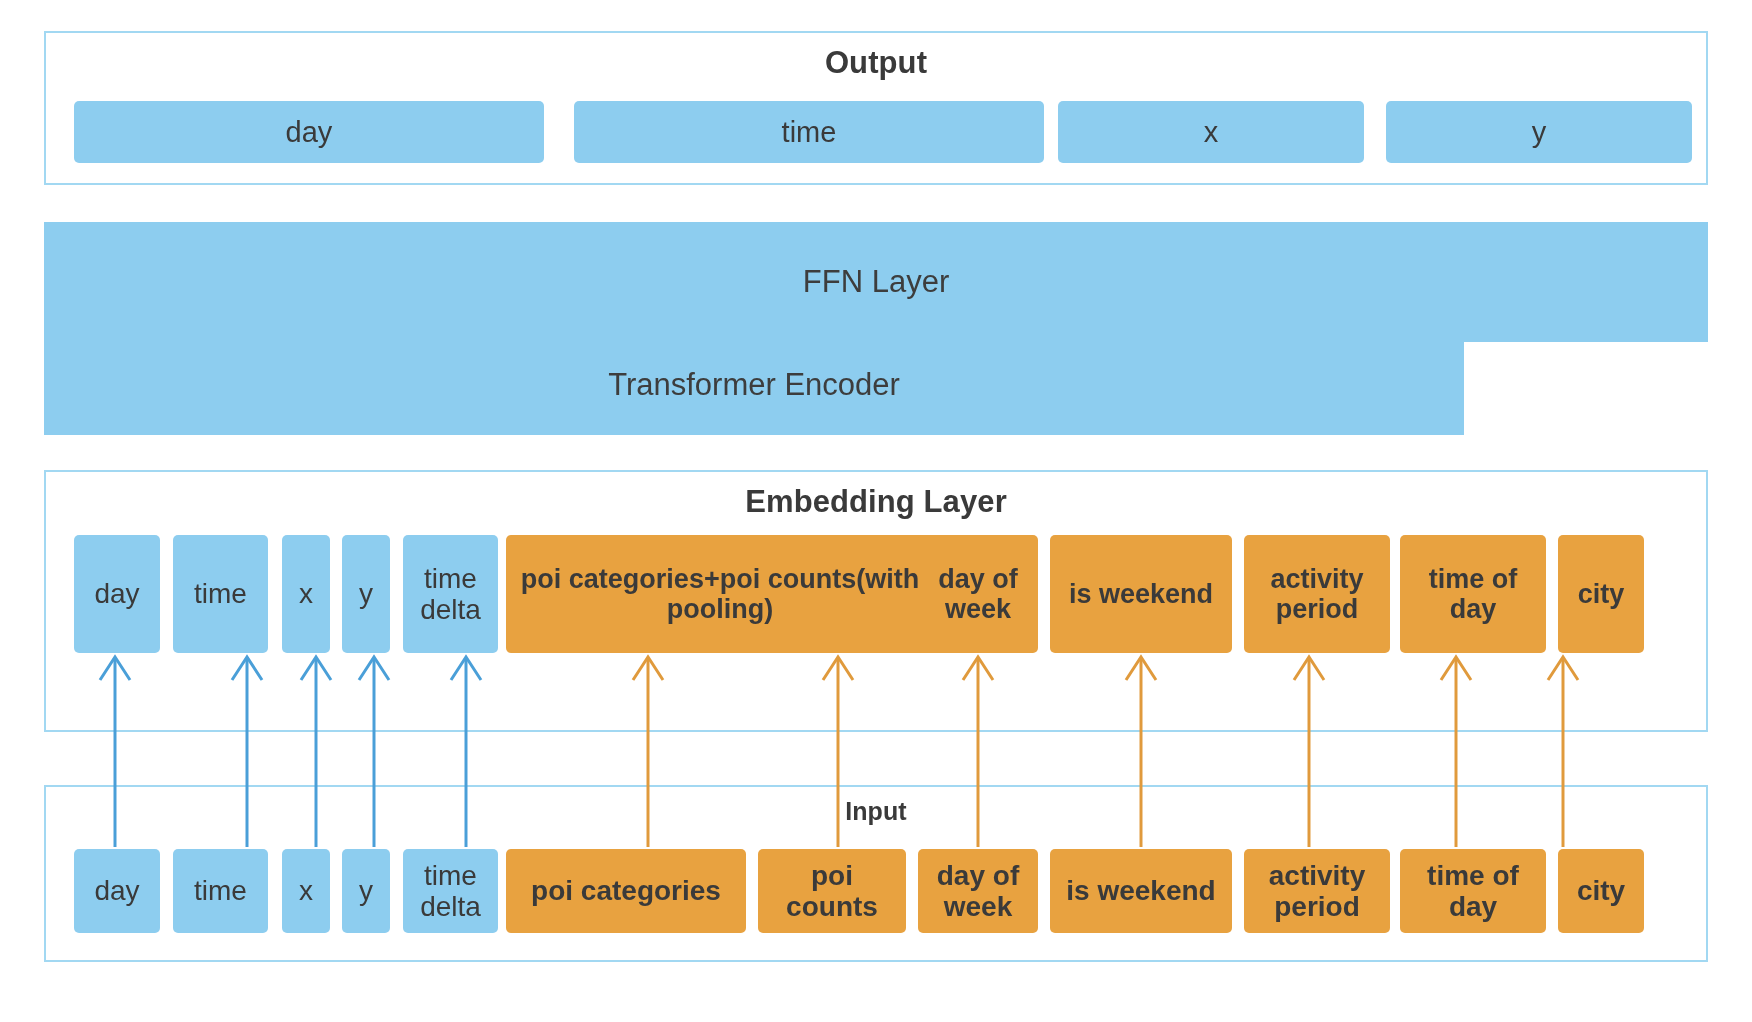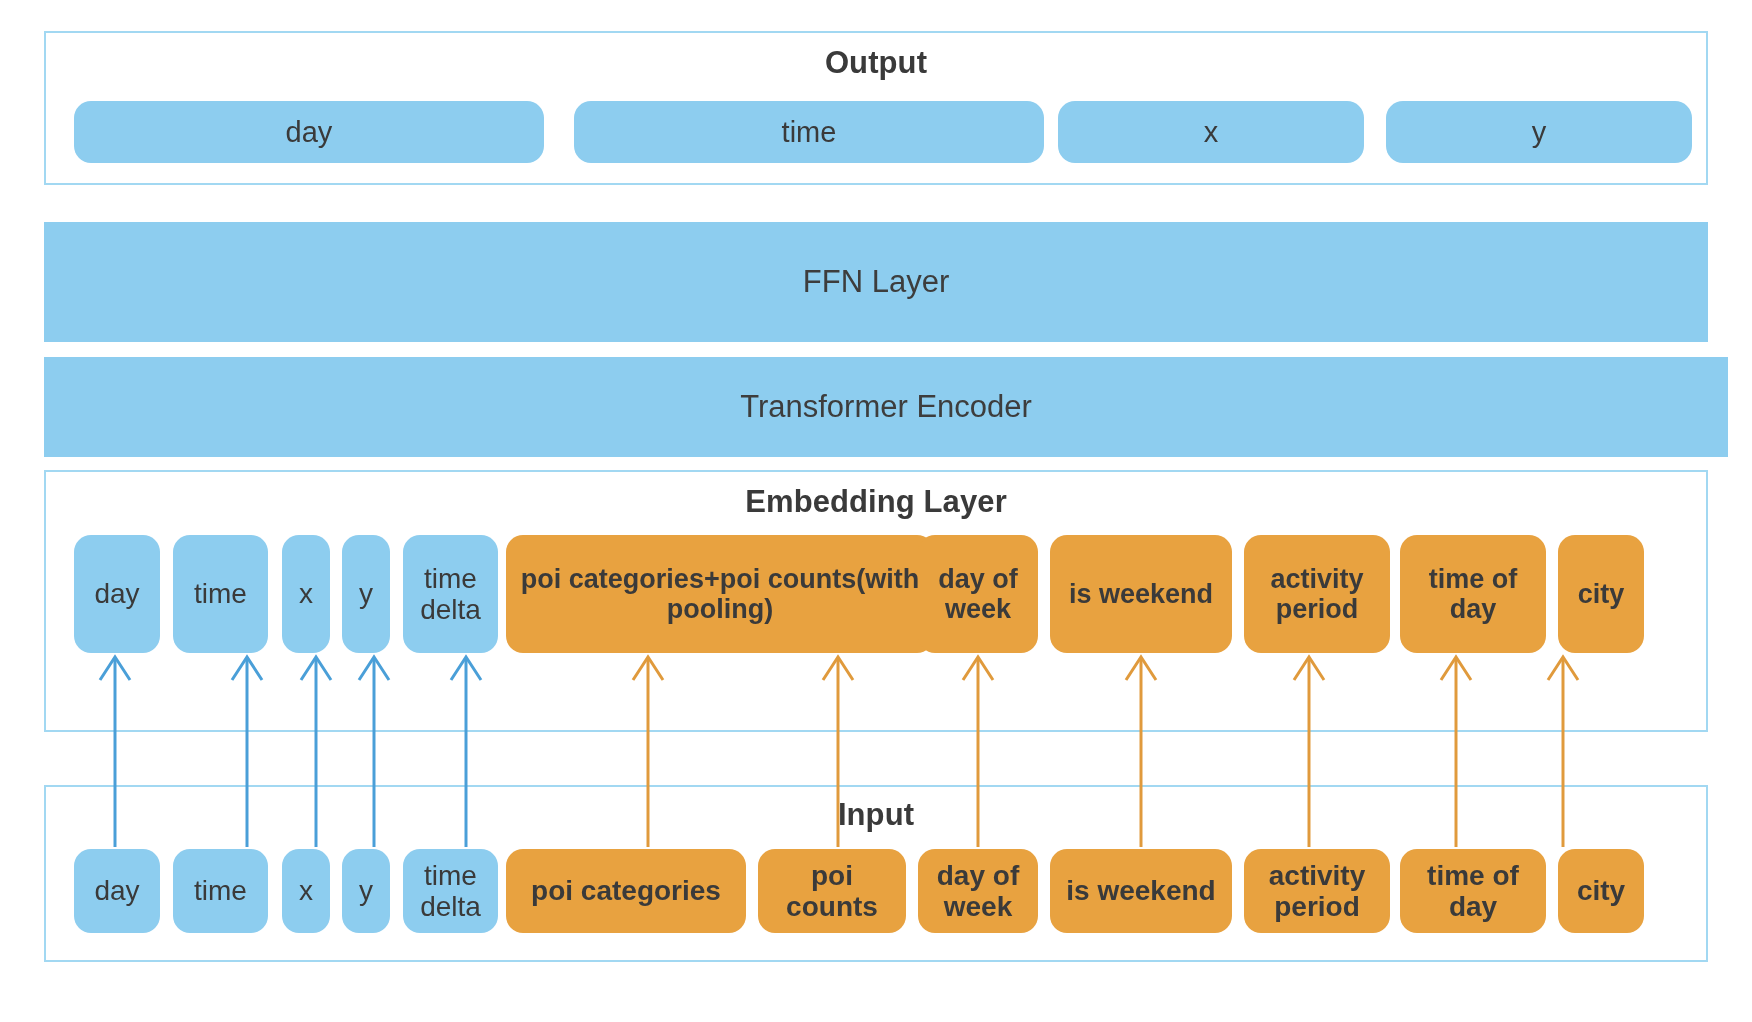--- a/index.html
+++ b/index.html
@@ -36,21 +36,21 @@
     align-items:center;
     justify-content:center;
     box-sizing:border-box;
   }
   .bar-label{font-size:31px;color:#3d3d3d;font-weight:400;}
 
   
   .chip{
     position:absolute;
     box-sizing:border-box;
-    border-radius:17px;
+    border-radius:5px;
     display:flex;
     align-items:center;
     justify-content:center;
     text-align:center;
     line-height:1.12;
     color:#3a3a3a;
   }
   .chip.blue{background:#8dcdef;}
   .chip.orange{background:#e8a240;}
   .chip .txt{display:block;padding:0 4px;}
@@ -86,21 +86,21 @@
     </div>
     <div class="chip blue out-chip" style="left:1340px;top:68px;width:306px;height:62px;">
       <span class="txt">y</span>
     </div>
   </div>
 
   <div class="bar" style="left:44px;top:222px;width:1664px;height:120px;">
     <span class="bar-label">FFN Layer</span>
   </div>
 
-  <div class="bar" style="left:44px;top:357px;width:1684px;height:100px;">
+  <div class="bar" style="left:44px;top:335px;width:1420px;height:100px;">
     <span class="bar-label">Transformer Encoder</span>
   </div>
 
   <div class="panel" style="left:44px;top:470px;width:1664px;height:262px;text-decoration:underline;">
     <div class="panel-title" style="top:12px;font-size:31px;">Embedding Layer</div>
 
     <div class="chip blue emb-chip" style="left:28px;top:63px;width:86px;height:118px;">
       <span class="txt">day</span>
     </div>
     <div class="chip blue emb-chip" style="left:127px;top:63px;width:95px;height:118px;">
@@ -130,21 +130,21 @@
     </div>
     <div class="chip orange emb-chip" style="left:1354px;top:63px;width:146px;height:118px;">
       <span class="txt">time of day</span>
     </div>
     <div class="chip orange emb-chip" style="left:1512px;top:63px;width:86px;height:118px;">
       <span class="txt">city</span>
     </div>
   </div>
 
   <div class="panel" style="left:44px;top:785px;width:1664px;height:177px;">
-    <div class="panel-title" style="top:10px;font-size:31px;">Input</div>
+    <div class="panel-title" style="top:10px;font-size:25px;">Input</div>
 
     <div class="chip blue in-chip" style="left:28px;top:62px;width:86px;height:84px;">
       <span class="txt">day</span>
     </div>
     <div class="chip blue in-chip" style="left:127px;top:62px;width:95px;height:84px;">
       <span class="txt">time</span>
     </div>
     <div class="chip blue in-chip" style="left:236px;top:62px;width:48px;height:84px;">
       <span class="txt">x</span>
     </div>

